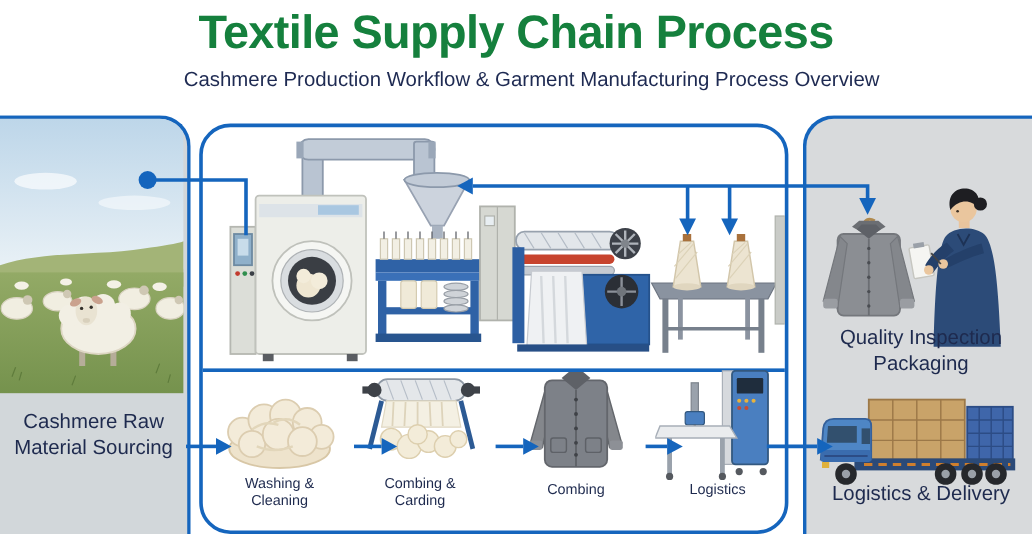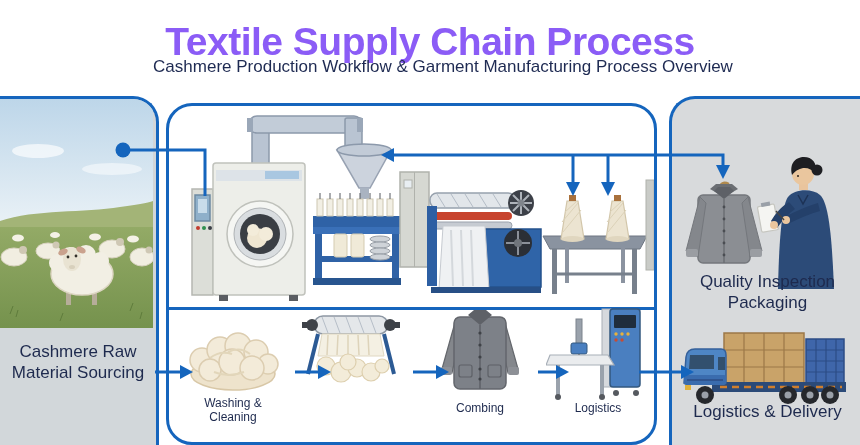--- a/index.html
+++ b/index.html
@@ -1,20 +1,20 @@
 <!DOCTYPE html>
 <html><head>
 <meta charset="utf-8">
 <style>
   html,body{margin:0;padding:0;background:#fff;}
   .canvas{position:relative;width:860px;height:445px;background:#ffffff;overflow:hidden;
           font-family:"Liberation Sans",sans-serif;}
   
-  .title{position:absolute;top:20px;left:0;right:0;text-align:center;
-         font-size:39px;font-weight:700;color:#8b5cf6;letter-spacing:-0.5px;}
+  .title{position:absolute;top:6px;left:0;right:0;text-align:center;
+         font-size:39px;font-weight:700;color:#15803d;letter-spacing:-0.5px;}
   .subtitle{position:absolute;top:57px;left:0;right:0;text-align:center;
             font-size:17px;font-weight:500;color:#1e2a52;margin-left:26px;}
   
   .left-panel{position:absolute;left:0;top:96px;width:156px;height:349px;
               border-top:3px solid #1565bd;border-right:3px solid #1565bd;
               border-top-right-radius:26px;background:#d2d6d9;overflow:hidden;z-index:1;}
   .left-photo{position:absolute;top:0;left:0;width:153px;height:229px;}
   .left-caption{position:absolute;top:229px;left:0;right:0;bottom:0;background:#d2d7da;
                 display:flex;justify-content:center;padding-top:14px;}
   .mid-box{position:absolute;left:166px;top:103px;width:491px;height:342px;
@@ -262,20 +262,22 @@
       <path d="M32,31 l-1,20 M42,31 l-1,20 M52,31 l0,20 M62,31 l1,20 M72,31 l1,20" stroke="#ddd3ba" stroke-width="1.5"></path>
       <g fill="#f3ecd9" stroke="#ddcfae" stroke-width="1.2">
         <circle cx="30" cy="62" r="9"></circle>
           <circle cx="45" cy="68" r="10"></circle>
           <circle cx="61" cy="64" r="9"></circle>
         <circle cx="75" cy="68" r="9"></circle>
           <circle cx="52" cy="58" r="8"></circle>
           <circle cx="86" cy="62" r="7"></circle>
       </g>
     </svg>
+    <div class="stage-label">Combing &amp;
+Carding</div>
   </div>
 
   <div class="stage-item" style="left:428px;top:307px;width:104px;">
     <svg width="104" height="94" viewBox="0 0 104 94">
       <polygon points="28,12 14,62 24,66 34,20" fill="#84878c" stroke="#64676c" stroke-width="1.2"></polygon>
       <polygon points="76,12 90,62 80,66 70,20" fill="#84878c" stroke="#64676c" stroke-width="1.2"></polygon>
       <rect x="26" y="10" width="52" height="72" rx="6" fill="#7d8188" stroke="#63666c" stroke-width="1.5"></rect>
       <polygon points="40,8 52,18 64,8 58,3 46,3" fill="#5e6167"></polygon>
       <line x1="52" y1="18" x2="52" y2="82" stroke="#5e6167" stroke-width="1.5"></line>
       <g fill="#3f4247">

